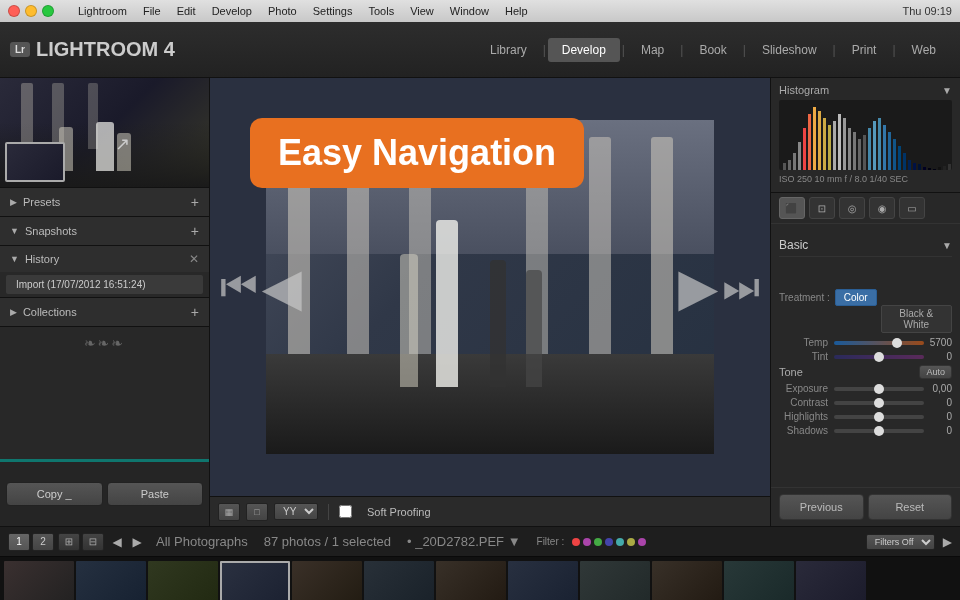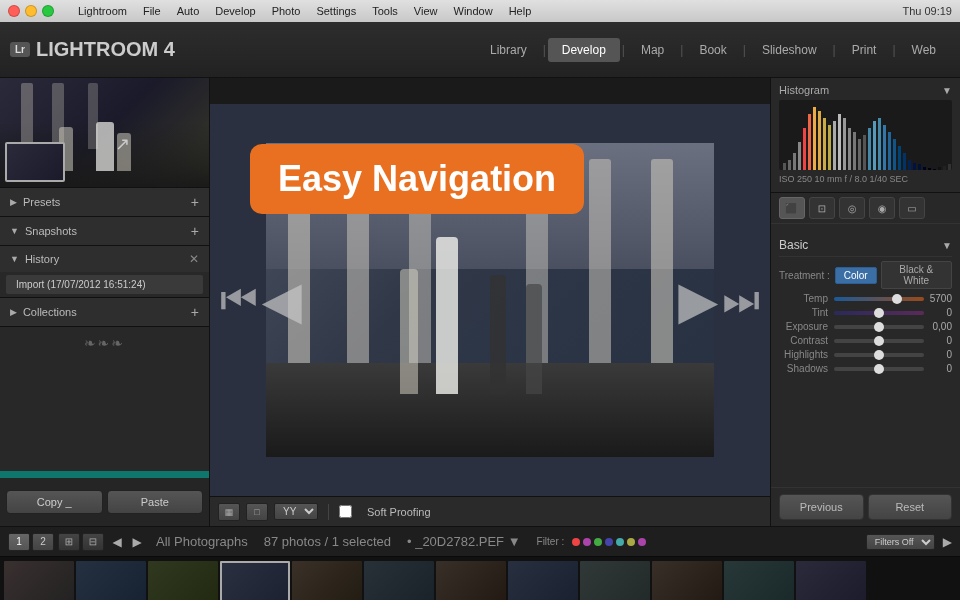--- a/index.html
+++ b/index.html
@@ -101,23 +101,23 @@
       border-radius: 2px;
       margin: 3px 6px;
     }
 
     .panel-bottom { padding: 8px; display: flex; justify-content: center; }
     .ornament { color: #666; font-size: 14px; letter-spacing: 2px; }
 
     .copy-paste-row {
       display: flex;
       gap: 4px;
-      padding: 12px 6px;
+      padding: 20px 6px;
       background: #252525;
-      border-top: 7px solid #0f766e;
+      border-top: 3px solid #0f766e;
     }
     .cp-btn {
       flex: 1;
       background: linear-gradient(to bottom, #555, #444);
       border: 1px solid #222;
       border-radius: 4px;
       color: #ccc;
       font-size: 11px;
       padding: 5px 0;
       cursor: pointer;
@@ -130,21 +130,20 @@
       background: #1a1a1a;
       position: relative;
       display: flex;
       flex-direction: column;
     }
     .main-image {
       flex: 1;
       position: relative;
       background: #a21caf;
       overflow: hidden;
-      margin-top: 26px;
     }
 
     
     .easy-nav-banner {
       position: absolute;
       top: 40px;
       left: 40px;
       background: #e87020;
       border-radius: 12px;
       padding: 14px 28px;
@@ -318,21 +317,21 @@
     .treatment-btn {
       padding: 2px 8px;
       font-size: 10px;
       border: 1px solid #444;
       border-radius: 2px;
       cursor: pointer;
       background: #333;
       color: #aaa;
     }
     .treatment-btn.active { background: #3a6ea5; color: #fff; border-color: #2a5e95; }
-    .treatment-btn + .treatment-btn { margin-left: 4px; }
+    .treatment-btn + .treatment-btn { margin-left: 4px; margin-top: 44px; }
 
     .wb-row {
       display: flex;
       align-items: center;
       margin-bottom: 6px;
     }
     .wb-label { font-size: 10px; color: #888; width: 50px; }
     .wb-eyedrop { color: #aaa; font-size: 12px; margin-right: 4px; cursor: pointer; }
     .wb-value { font-size: 10px; color: #ccc; margin-left: auto; }
 
@@ -509,21 +508,21 @@
 
 <div class="title-bar">
   <div class="title-bar-buttons">
     <div class="tb-btn tb-close"></div>
     <div class="tb-btn tb-min"></div>
     <div class="tb-btn tb-max"></div>
   </div>
   <div class="title-bar-menus">
     <span class="menu-item">Lightroom</span>
     <span class="menu-item">File</span>
-    <span class="menu-item">Auto</span>
+    <span class="menu-item">Edit</span>
     <span class="menu-item">Develop</span>
     <span class="menu-item">Photo</span>
     <span class="menu-item">Settings</span>
     <span class="menu-item">Tools</span>
     <span class="menu-item">View</span>
     <span class="menu-item">Window</span>
     <span class="menu-item">Help</span>
   </div>
   <div class="title-bar-right">Thu 09:19</div>
 </div>
@@ -750,20 +749,24 @@
       </div>
 
       <div class="slider-row">
         <span class="slider-label">Tint</span>
         <div class="slider-track neutral">
           <div class="slider-thumb" style="left: calc(50% - 5px);"></div>
         </div>
         <span class="slider-value">0</span>
       </div>
 
+      <div class="tone-row-header">
+        <span class="tone-label">Tone</span>
+        <button class="auto-btn">Auto</button>
+      </div>
 
       <div class="slider-row">
         <span class="slider-label">Exposure</span>
         <div class="tone-slider-track">
           <div class="slider-thumb" style="left: calc(50% - 5px);"></div>
         </div>
         <span class="slider-value">0,00</span>
       </div>
 
       <div class="slider-row">

